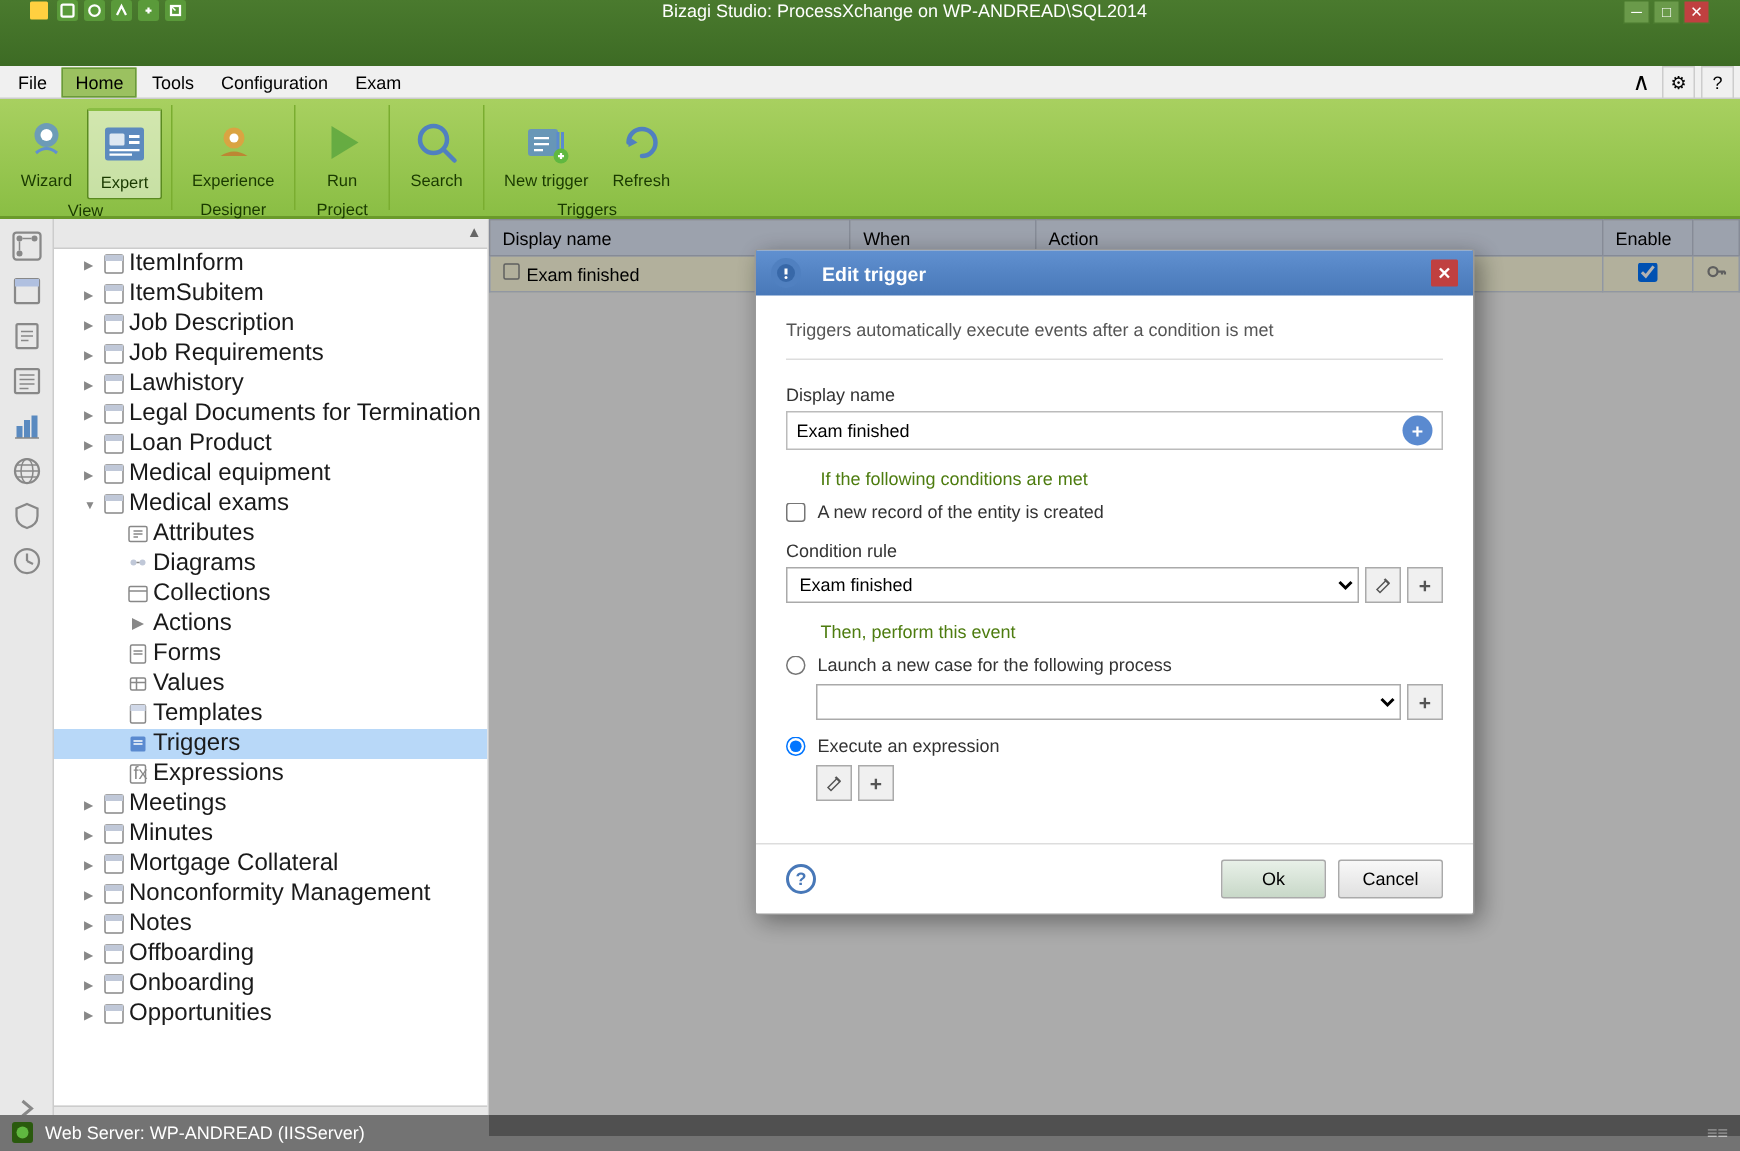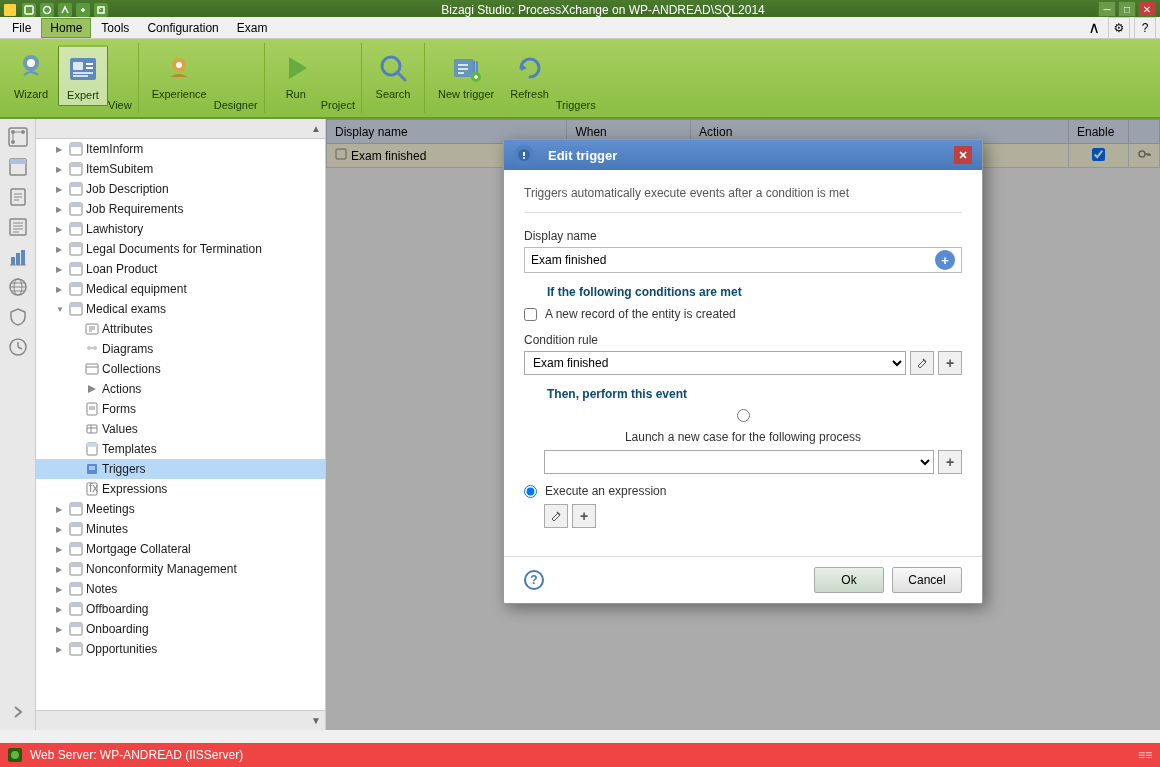--- a/index.html
+++ b/index.html
@@ -1,25 +1,25 @@
 <!DOCTYPE html>
 <html><head>
   <meta charset="utf-8">
   <style>
     * { box-sizing: border-box; margin: 0; padding: 0; font-family: 'Segoe UI', Tahoma, Arial, sans-serif; font-size: 12px; }
     body { width: 1160px; height: 767px; overflow: hidden; background: #f0f0f0; }
 
     
     #title-bar {
-      height: 17px;
+      height: 44px;
       background: linear-gradient(to bottom, #4a7a2e, #3d6b24);
       display: flex;
-      align-items: flex-end;
+      align-items: flex-start;
       justify-content: space-between;
-      padding: 0 4px;
+      padding: 0 20px;
       color: white;
     }
     #title-bar .title-left { display: flex; align-items: center; gap: 6px; }
     #title-bar .title-text { font-size: 12px; color: white; flex: 1; text-align: center; }
     #title-bar .win-controls { display: flex; gap: 2px; }
     #title-bar .win-btn { width: 18px; height: 16px; background: #6a9a4a; border: 1px solid #4a7a2e; display: flex; align-items: center; justify-content: center; cursor: pointer; color: white; font-size: 10px; }
 
     
     #menu-bar {
       height: 22px;
@@ -54,20 +54,21 @@
       min-width: 50px;
       background: transparent;
     }
     .toolbar-btn.active { background: rgba(255,255,255,0.5); border-color: #5a8a20; border-top: 2px solid #8abe44; }
     .toolbar-btn .btn-icon { width: 36px; height: 36px; display: flex; align-items: center; justify-content: center; }
     .toolbar-btn .btn-label { font-size: 11px; color: #1a3a00; margin-top: 2px; text-align: center; }
 
     
     .tb-group-container {
       display: flex;
+      flex-direction: column;
       height: 100%;
       border-right: 1px solid #7aad30;
       padding: 2px 6px;
     }
     .tb-group-container:last-child { border-right: none; }
     .tb-btns-row { display: flex; flex: 1; align-items: flex-start; gap: 2px; }
     .tb-group-name { font-size: 11px; color: #1a3a00; text-align: center; margin-top: auto; padding-top: 2px; }
 
     
     #main {
@@ -113,21 +114,21 @@
     }
     .tree-item {
       display: flex;
       align-items: center;
       padding: 1px 4px;
       cursor: pointer;
       white-space: nowrap;
       height: 20px;
     }
     .tree-item.selected { background: #b8d8f8; }
-    .tree-item .tree-label { font-size: 12px; color: #1a1a1a; }
+    .tree-item .tree-label { font-size: 16px; color: #1a1a1a; }
 
     
     #content-area {
       flex: 1;
       background: #f5f5f5;
       position: relative;
       overflow: hidden;
     }
 
     
@@ -149,21 +150,21 @@
       border: 1px solid #d0d8e8;
       padding: 3px 8px;
       font-size: 12px;
       height: 24px;
     }
     #triggers-table tr.row-highlighted td { background: #fffde0; }
 
     
     #status-bar {
       height: 24px;
-      background: #ef4444;
+      background: #737373;
       display: flex;
       align-items: center;
       padding: 0 8px;
       color: white;
       font-size: 11px;
       gap: 8px;
       position: fixed;
       bottom: 0;
       width: 1160px;
     }
@@ -219,21 +220,21 @@
       align-items: center;
       justify-content: space-between;
     }
     .form-input .add-btn {
       width: 22px; height: 22px;
       background: #5a8ad0;
       border-radius: 50%;
       display: flex; align-items: center; justify-content: center;
       color: white; cursor: pointer; font-size: 14px; font-weight: bold;
     }
-    .section-title { font-size: 12px; font-weight: bold; color: #0c4a6e; margin-bottom: 8px; padding-left: 23px; }
+    .section-title { font-size: 12px; font-weight: normal; color: #4d7c0f; margin-bottom: 8px; padding-left: 23px; }
     .radio-row { display: flex; align-items: center; gap: 8px; margin-bottom: 6px; }
     .radio-row input[type="radio"] { cursor: pointer; }
     .radio-row input[type="checkbox"] { cursor: pointer; }
     .radio-row label { font-size: 12px; color: #333; cursor: pointer; }
     .dropdown-row { display: flex; align-items: center; gap: 4px; margin-bottom: 4px; }
     .dropdown-select {
       flex: 1;
       height: 24px;
       border: 1px solid #aaa;
       padding: 2px 4px;
@@ -902,21 +903,21 @@
                     <line x1="7" y1="2" x2="10" y2="5" stroke="#555" stroke-width="1.5"></line>
                   </svg>
               </div>
               <div class="icon-btn" style="font-size:14px;font-weight:bold;color:#555;">+</div>
             </div>
           </div>
 
           <div class="then-section">
             <div class="section-title">Then, perform this event</div>
 
-            <div class="radio-row" style="margin-bottom:6px;flex-direction:column;">
+            <div class="radio-row" style="margin-bottom:6px;">
               <input type="radio" name="event" id="ev1" style="">
               <label for="ev1">Launch a new case for the following process</label>
             </div>
             <div class="dropdown-row" style="margin-bottom:10px;margin-left:20px;">
               <select class="dropdown-select">
                 <option value=""></option>
               </select>
               <div class="icon-btn" style="font-size:14px;font-weight:bold;color:#555;">+</div>
             </div>
 

